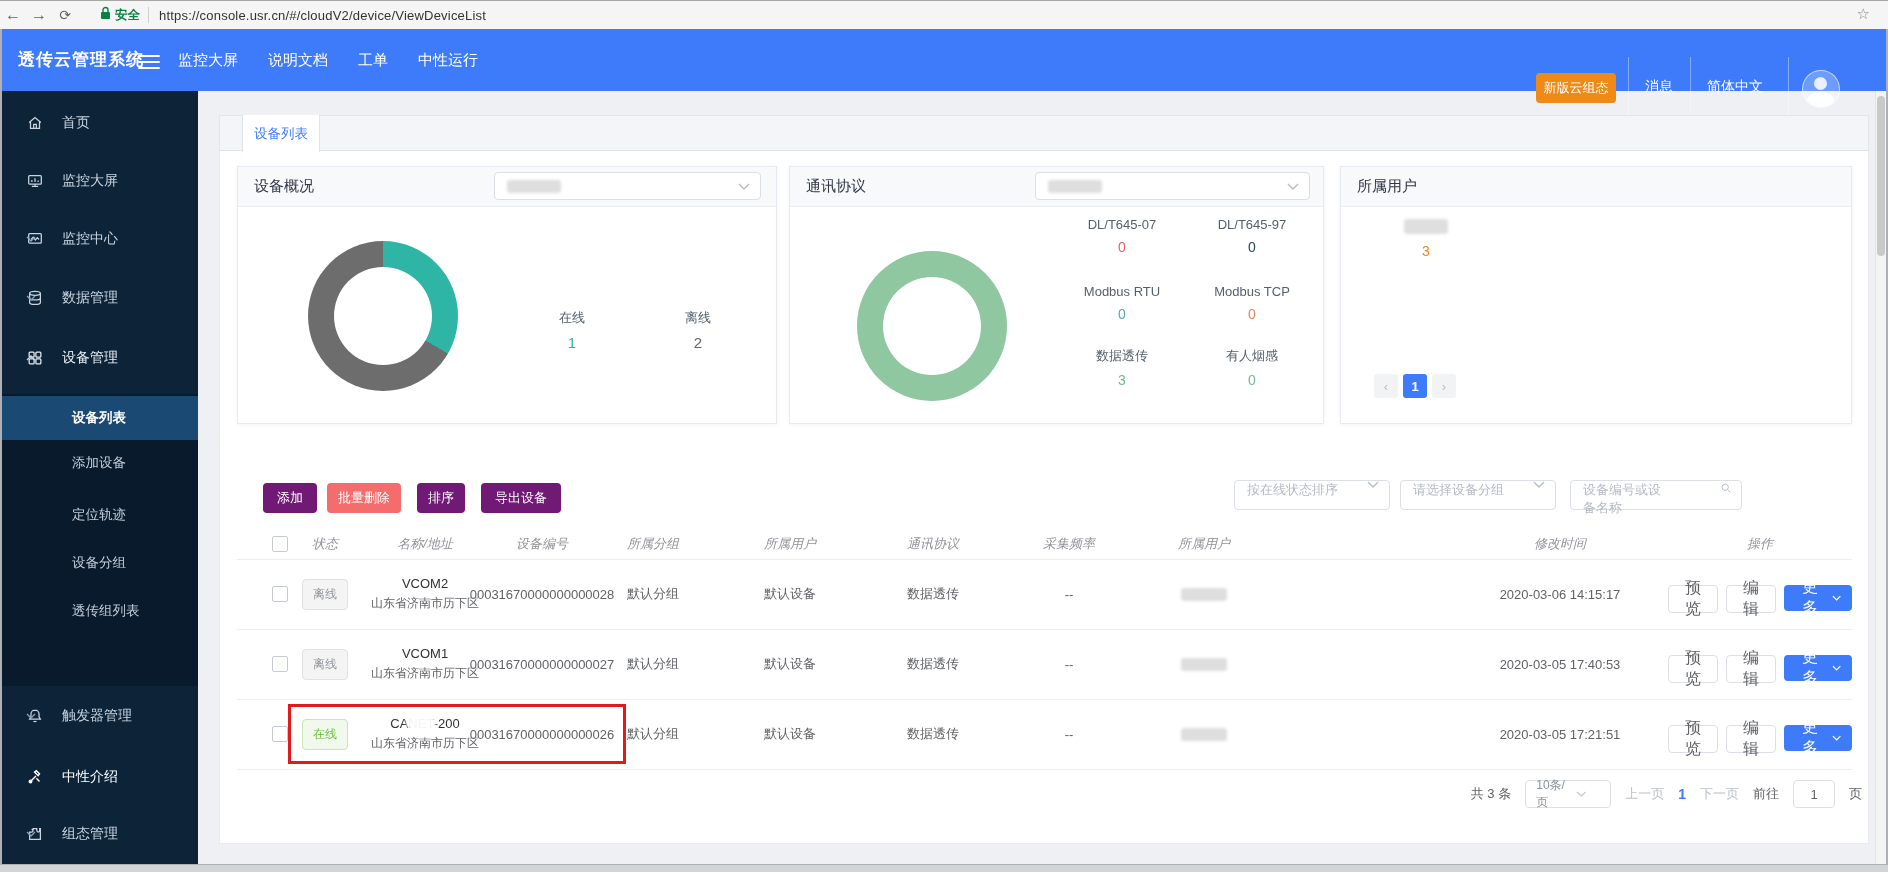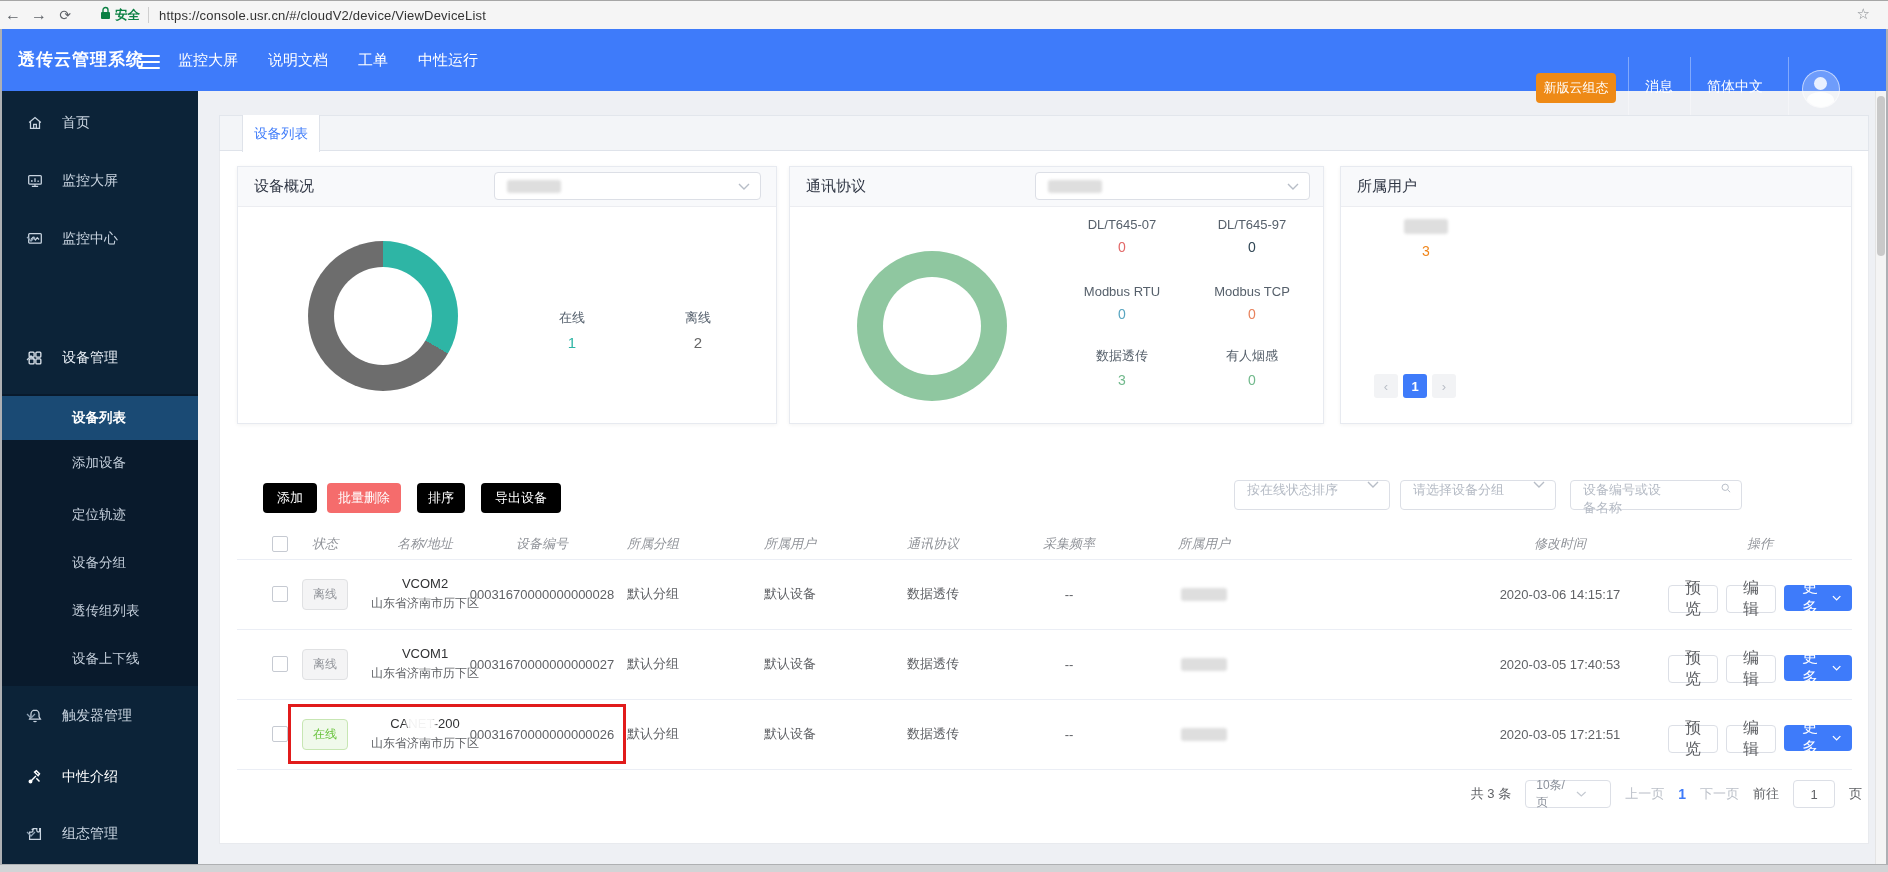--- a/index.html
+++ b/index.html
@@ -67,21 +67,21 @@
   .pstat{position:absolute;width:110px;text-align:center;}
   .pstat .pl{font-size:13px;color:#56606b;}
   .pstat .pv{font-size:14px;margin-top:7px;}
   .mini-pager{position:absolute;display:flex;gap:5px;}
   .mini-pager span{width:24px;height:24px;border-radius:3px;background:#f2f3f5;color:#b9bec7;
     display:flex;align-items:center;justify-content:center;font-size:13px;cursor:pointer;}
   .mini-pager .cur{background:#3e7bfa;color:#fff;font-weight:bold;}
   
   .tbtn{position:absolute;top:482px;height:30px;border:none;border-radius:4px;color:#fff;
     font-size:13px;cursor:pointer;}
-  .blue{background:#000000;} .red{background:#f56c6c;}
+  .blue{background:#701a75;} .red{background:#f56c6c;}
   .filter{position:absolute;top:479px;height:30px;background:#fff;border:1px solid #dcdfe6;
     border-radius:4px;display:flex;align-items:flex-start;padding:0 10px 0 12px;box-sizing:border-box;
     font-size:13px;color:#b4bac4;cursor:pointer;}
   .filter .fill{flex:1;}
   
   .trow{position:absolute;left:237px;width:1615px;}
   .cell{position:absolute;top:0;height:100%;display:flex;align-items:center;justify-content:center;
     font-size:13px;color:#606266;text-align:center;}
   .hrow .cell{color:#909399;font-style:italic;}
   .c-chk{left:28px;width:30px;} .c-status{left:53px;width:70px;} .c-name{left:108px;width:160px;}
@@ -184,20 +184,30 @@
     <div class="sb-item" style="top:128px;">
       <svg width="18" height="18" viewBox="0 0 20 20" fill="none" stroke="currentColor" stroke-width="1.4">
           <rect x="3" y="4" width="14" height="10.5" rx="1"></rect>
           <path d="M5.5 10.5 L8 8 L10.5 11 L12.5 8.5 L14.5 10.5"></path>
         </svg>
       <span class="lbl">监控中心</span>
       <svg class="chev" width="10" height="6" viewBox="0 0 10 6">
           <polyline points="1,1 5,5 9,1" fill="none" stroke="#8fa2b5" stroke-width="1.3"></polyline>
         </svg>
     </div>
+    <div class="sb-item" style="top:187px;">
+      <svg width="18" height="18" viewBox="0 0 20 20" fill="none" stroke="currentColor" stroke-width="1.4">
+          <ellipse cx="10" cy="4.8" rx="6" ry="2.2"></ellipse>
+          <path d="M4 4.8 V15 c0 1.2 2.7 2.2 6 2.2 s6-1 6-2.2 V4.8 M4 9.9 c0 1.2 2.7 2.2 6 2.2 s6-1 6-2.2"></path>
+        </svg>
+      <span class="lbl">数据管理</span>
+      <svg class="chev" width="10" height="6" viewBox="0 0 10 6">
+          <polyline points="1,1 5,5 9,1" fill="none" stroke="#8fa2b5" stroke-width="1.3"></polyline>
+        </svg>
+    </div>
     <div class="sb-item" style="top:247px;color:#e8eef5;">
       <svg width="18" height="18" viewBox="0 0 20 20" fill="none" stroke="currentColor" stroke-width="1.4">
           <rect x="3.5" y="3.5" width="5.5" height="5.5" rx="1"></rect>
           <rect x="11" y="3.5" width="5.5" height="5.5" rx="1"></rect>
           <rect x="3.5" y="11" width="5.5" height="5.5" rx="1"></rect>
           <rect x="11" y="11" width="5.5" height="5.5" rx="1"></rect>
         </svg>
       <span class="lbl">设备管理</span>
       <svg class="chev" width="10" height="6" viewBox="0 0 10 6">
           <polyline points="1,5 5,1 9,5" fill="none" stroke="#c9d4e0" stroke-width="1.3"></polyline>
@@ -212,23 +222,20 @@
         <span class="lbl">添加设备</span>
       </div>
       <div class="sm-item" style="top:101px;">
         <span class="lbl">定位轨迹</span>
       </div>
       <div class="sm-item" style="top:149px;">
         <span class="lbl">设备分组</span>
       </div>
       <div class="sm-item" style="top:197px;">
         <span class="lbl">透传组列表</span>
-      </div>
-      <div class="sm-item" style="top:245px;">
-        <span class="lbl">设备上下线</span>
       </div>
     </div>
 
     <div class="sb-item" style="top:605px;">
       <svg width="18" height="18" viewBox="0 0 20 20" fill="none" stroke="currentColor" stroke-width="1.4">
           <path d="M10 3.5 c-2.8 0 -4.5 2 -4.5 4.5 V11 L4 13.5 H16 L14.5 11 V8 c0-2.5-1.7-4.5-4.5-4.5 Z M8.5 15.5 c0.3 1 2.7 1 3 0"></path>
         </svg>
       <span class="lbl">触发器管理</span>
       <svg class="chev" width="10" height="6" viewBox="0 0 10 6">
           <polyline points="1,1 5,5 9,1" fill="none" stroke="#8fa2b5" stroke-width="1.3"></polyline>

